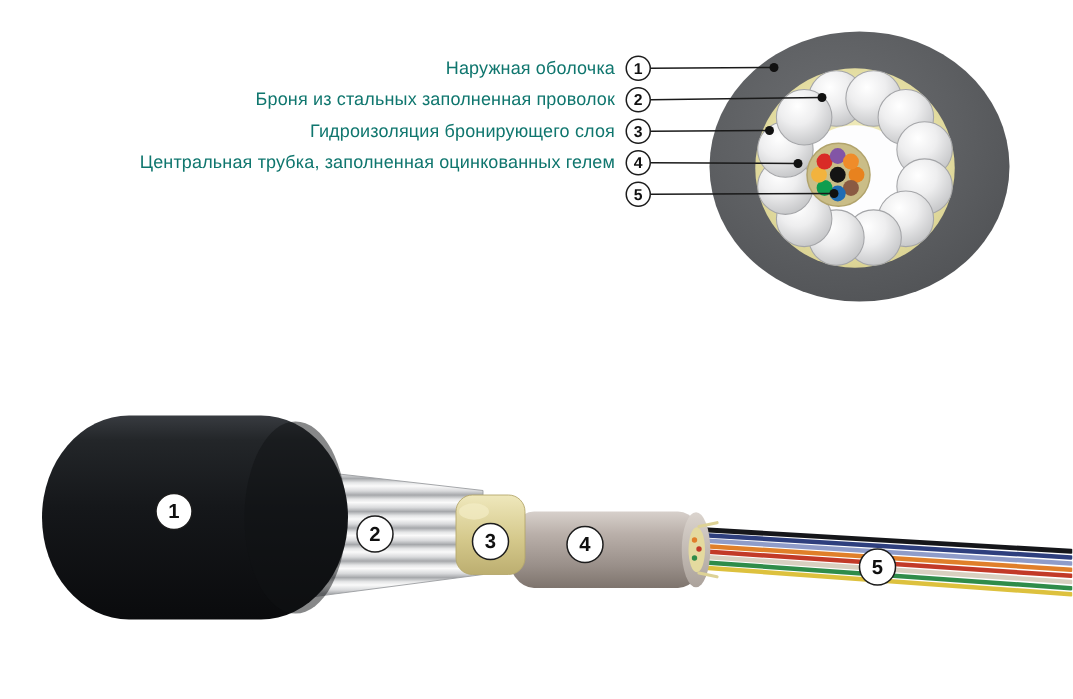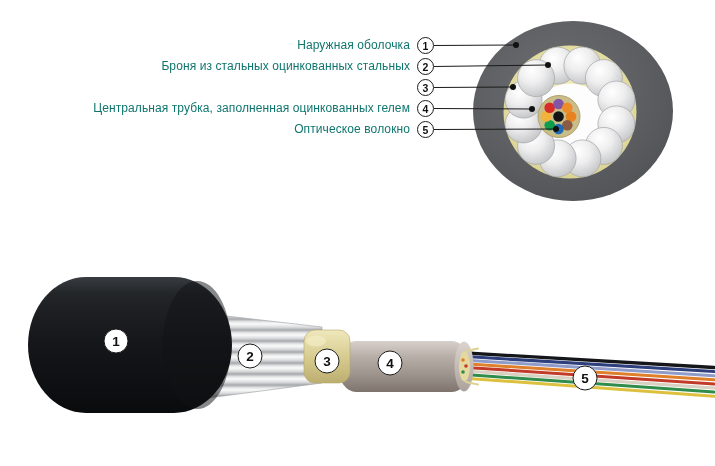--- a/index.html
+++ b/index.html
@@ -151,32 +151,32 @@
       <ellipse cx="316" cy="341" rx="10" ry="5.5" fill="#f4eec8" opacity="0.65"></ellipse>
     </g>
   </svg>
 
   <div class="legend">
     <div class="lrow">
       <span class="ltext">Наружная оболочка</span>
       <span class="badge s">1</span>
     </div>
     <div class="lrow">
-      <span class="ltext">Броня из стальных оцинкованных стальных</span>
+      <span class="ltext">Броня из стальных заполненная проволок</span>
       <span class="badge s">2</span>
     </div>
     <div class="lrow">
+      <span class="ltext">Гидроизоляция бронирующего слоя</span>
       <span class="badge s">3</span>
     </div>
     <div class="lrow">
       <span class="ltext">Центральная трубка, заполненная оцинкованных гелем</span>
       <span class="badge s">4</span>
     </div>
     <div class="lrow">
-      <span class="ltext">Оптическое волокно</span>
       <span class="badge s">5</span>
     </div>
   </div>
 
   <div class="badge marker" style="left:116px;top:341px;">1</div>
   <div class="badge marker" style="left:250px;top:356px;">2</div>
   <div class="badge marker" style="left:327px;top:361px;">3</div>
   <div class="badge marker" style="left:390px;top:363px;">4</div>
   <div class="badge marker" style="left:585px;top:378px;">5</div>
 

